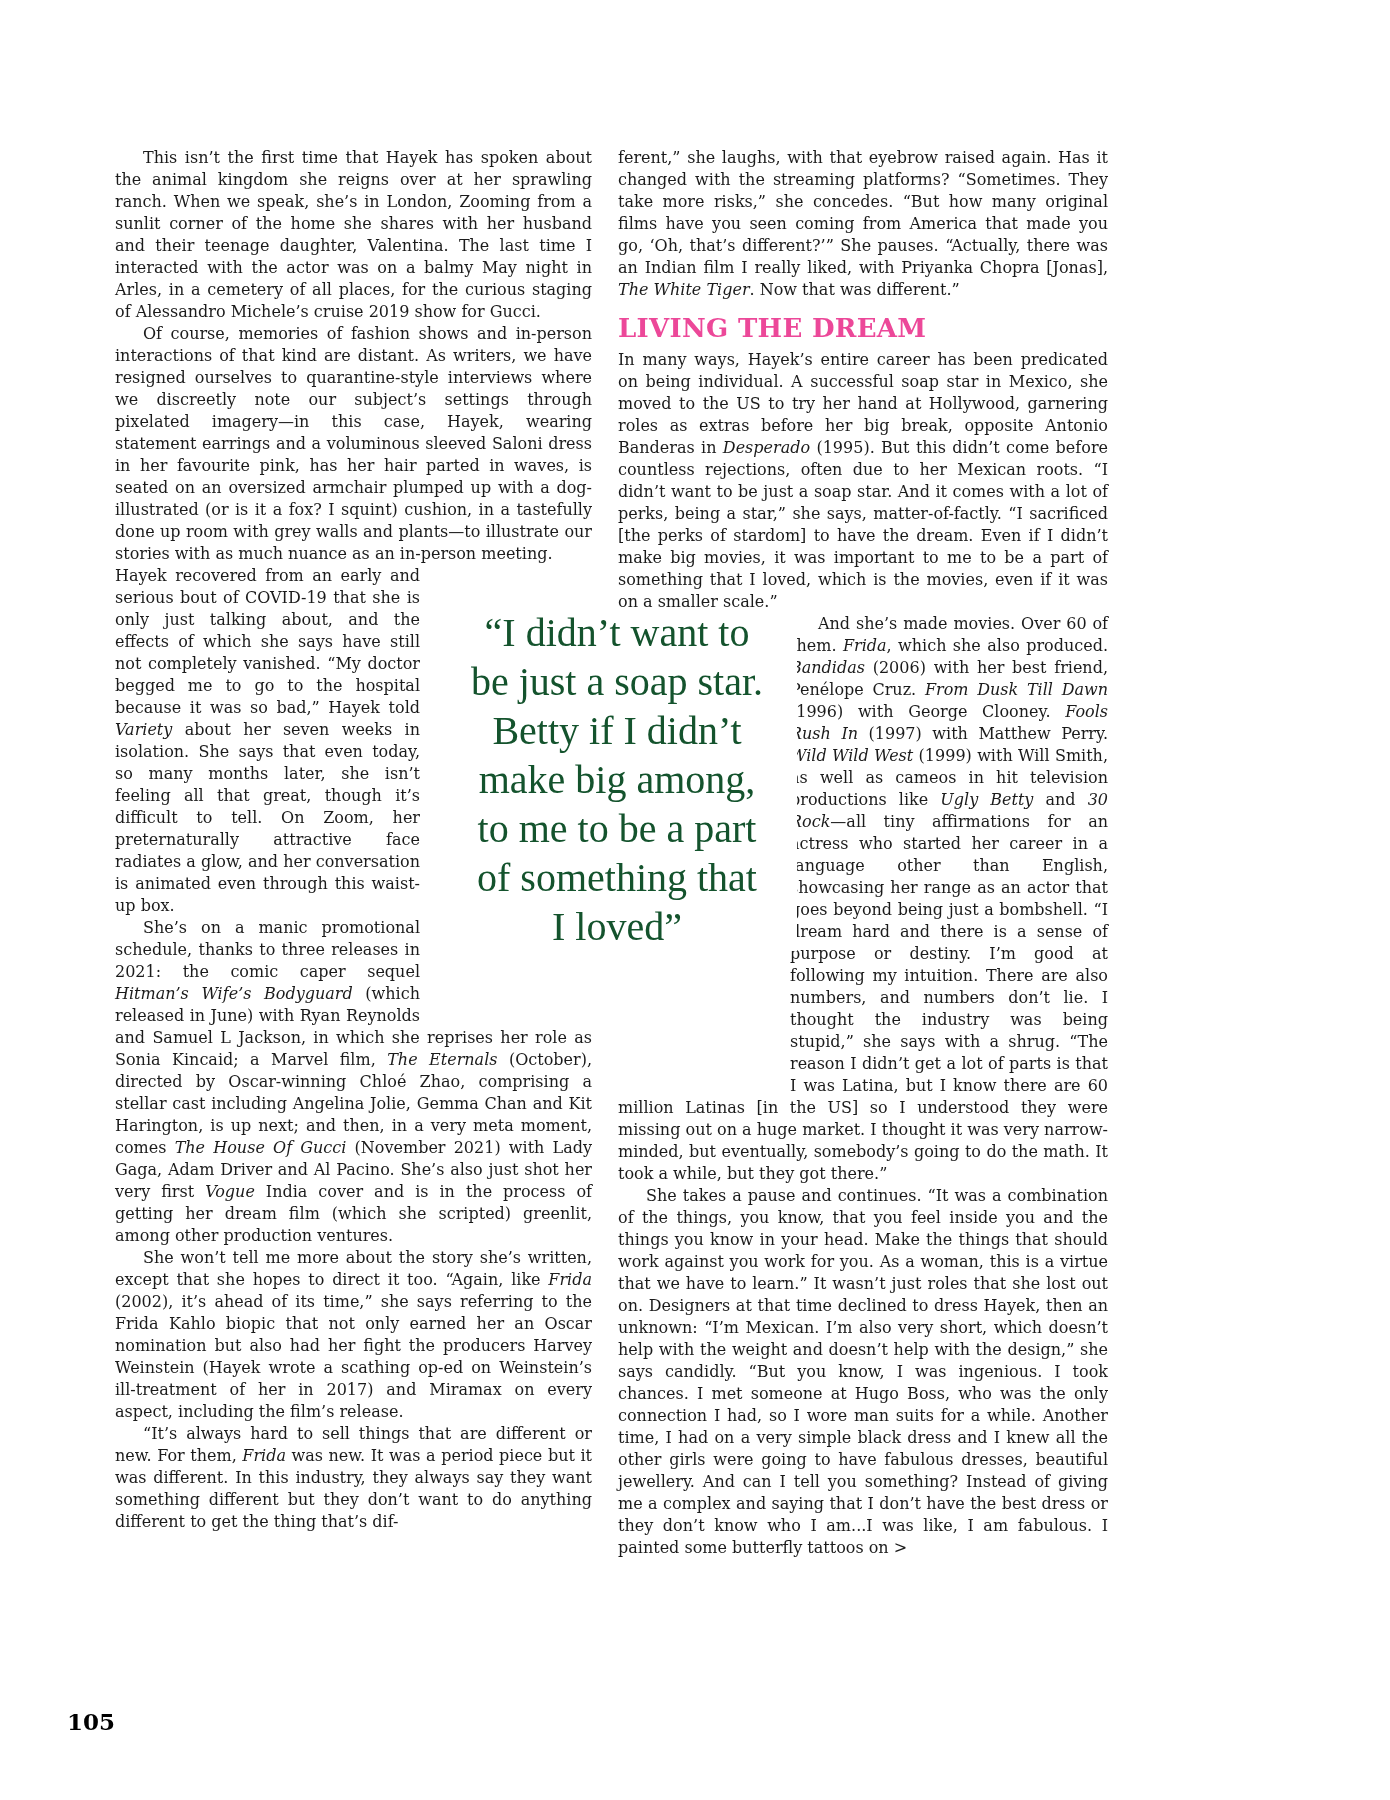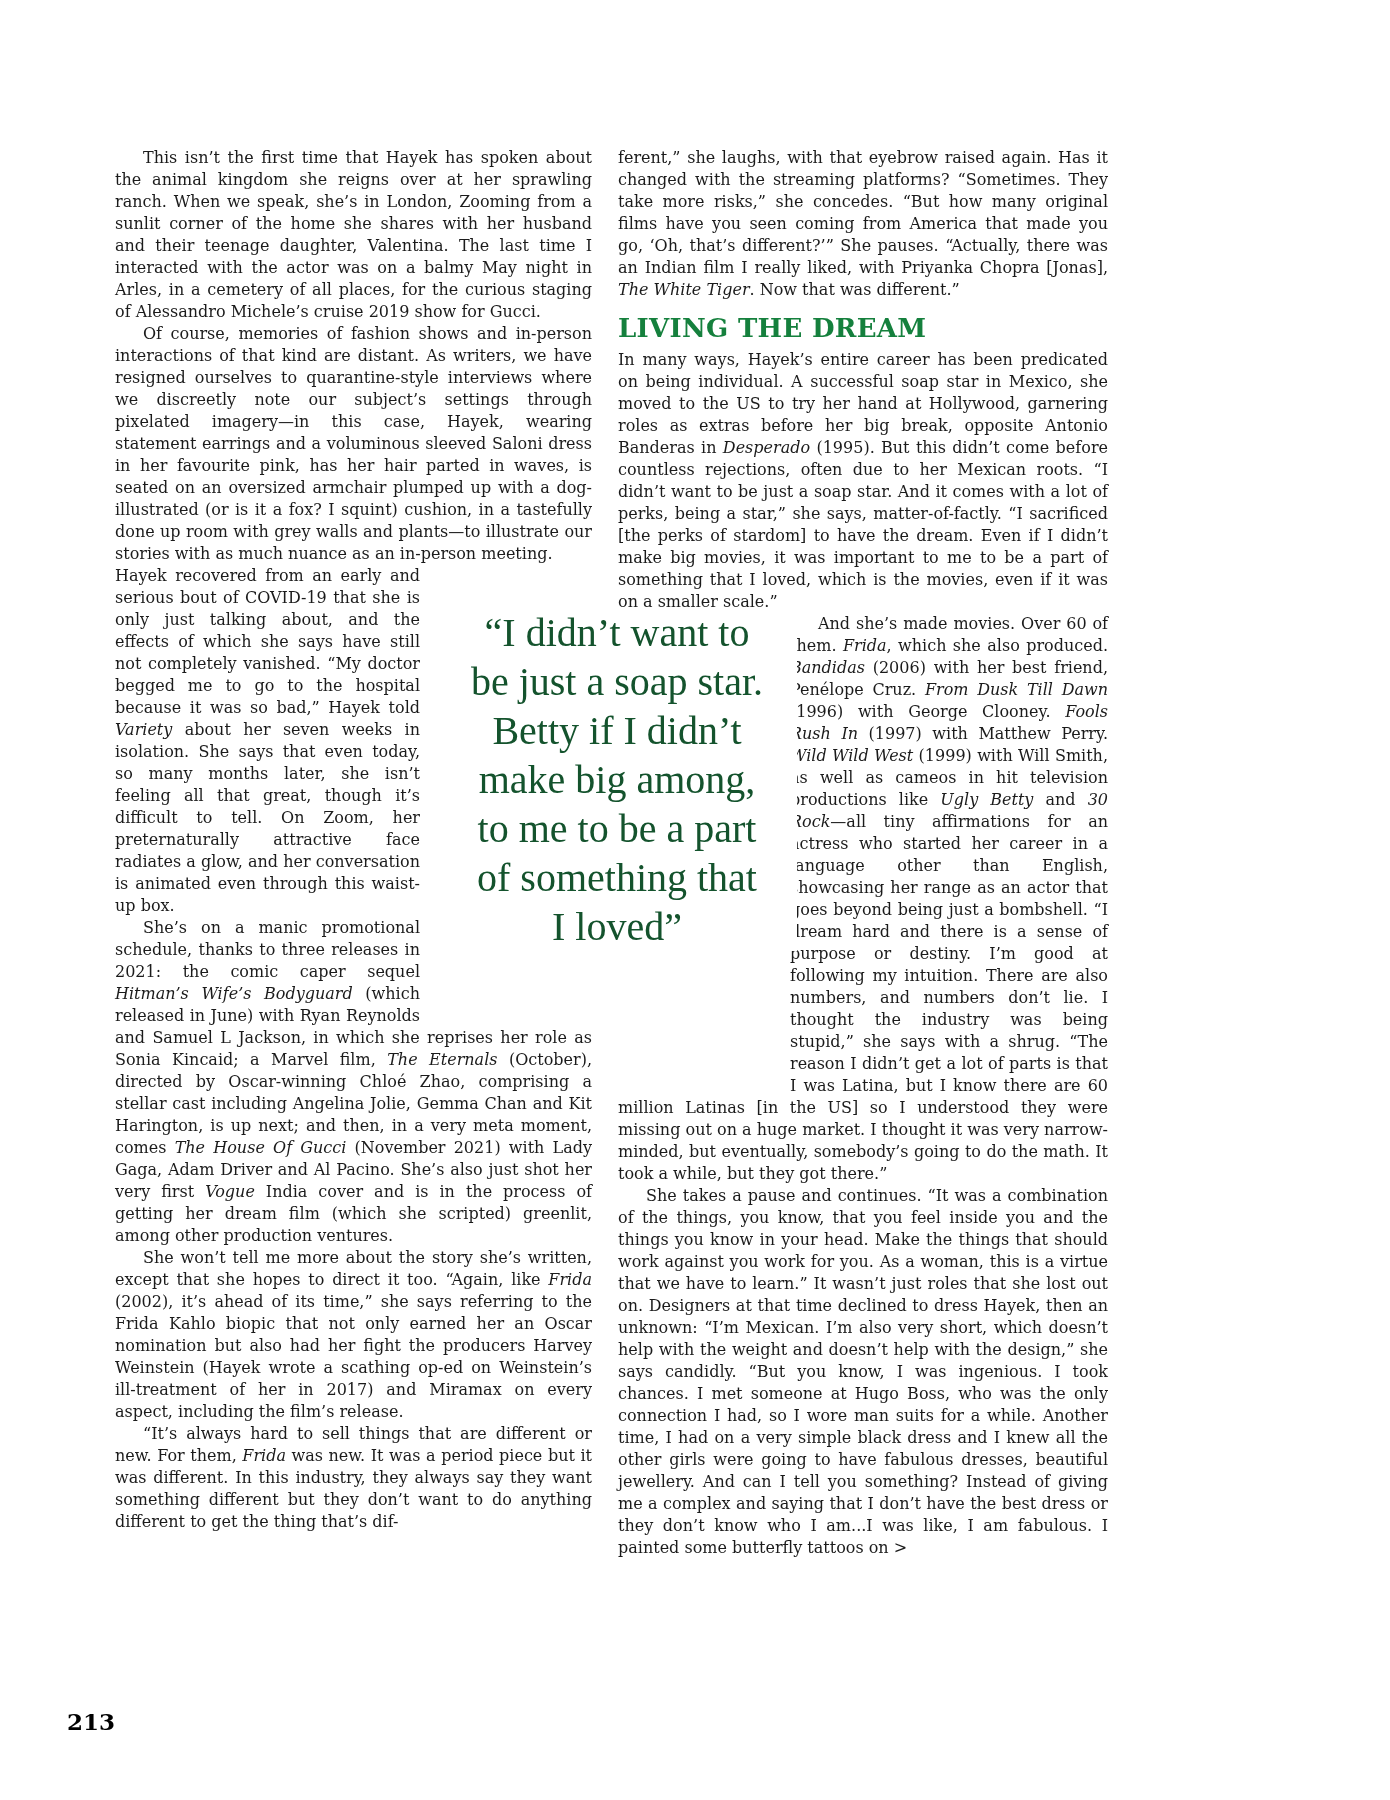--- a/index.html
+++ b/index.html
@@ -21,21 +21,21 @@
     -webkit-hyphens: auto;
     hyphens: auto;
   }
   .col-left  { left: 115px; width: 477px; }
   .col-right { left: 618px; width: 490px; }
   .para { margin: 0; }
   .indent { text-indent: 28px; }
   .section-heading {
     font-family: "DejaVu Serif", serif;
     font-weight: bold;
-    color: #15803d;
+    color: #ec4899;
     font-size: 26px;
     line-height: 30px;
     letter-spacing: 0.3px;
     margin: 22px 0 7px 0;
     text-align: left;
   }
   .col-right .section-heading { margin: 12px 0 6px 0; }
   .wrap-spacer-right { float: right; width: 172px; height: 455px; }
   .wrap-spacer-left  { float: left;  width: 172px; height: 470px; }
   .pullquote {
@@ -89,15 +89,15 @@
   <div class="pullquote">
     <div class="pq-line">“I didn’t want to</div>
     <div class="pq-line">be just a soap star.</div>
     <div class="pq-line">Betty if I didn’t</div>
     <div class="pq-line">make big among,</div>
     <div class="pq-line">to me to be a part</div>
     <div class="pq-line">of something that</div>
     <div class="pq-line">I loved”</div>
   </div>
 
-  <div class="page-number">213</div>
+  <div class="page-number">105</div>
 
 </div>
 
 </body></html>

